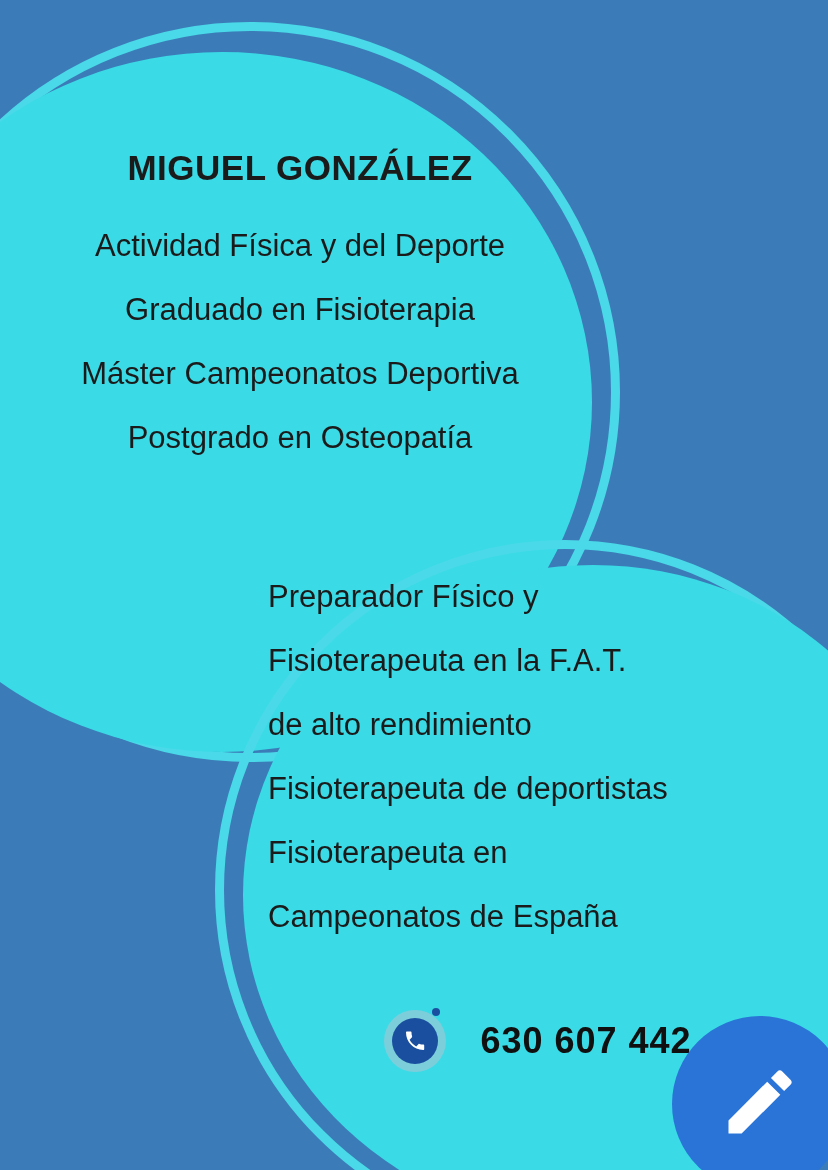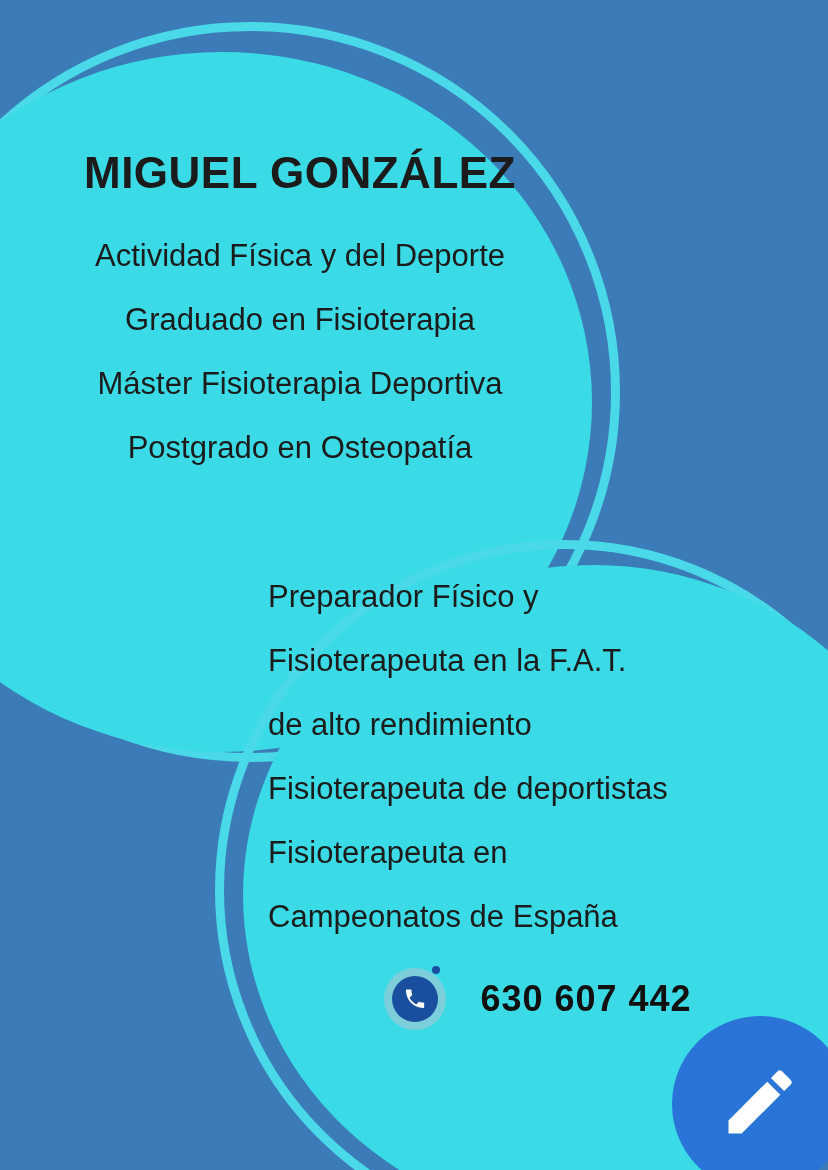--- a/index.html
+++ b/index.html
@@ -71,21 +71,21 @@
     color: #1b1b1b;
   }
 
   #top-text {
     left: 0px;
     top: 148px;
     width: 600px;
     text-align: center;
   }
   #top-text .name {
-    font-size: 44px;
+    font-size: 35px;
     font-weight: bold;
     letter-spacing: 0.5px;
     margin-bottom: 26px;
   }
   #top-text .line {
     font-size: 31px;
     line-height: 64px;
     font-weight: 400;
   }
 
@@ -98,21 +98,21 @@
   #bottom-text .line {
     font-size: 31px;
     line-height: 64px;
     font-weight: 400;
   }
 
   
   .phone-row {
     position: absolute;
     left: 268px;
-    top: 968px;
+    top: 1010px;
     width: 540px;
     display: flex;
     align-items: center;
     justify-content: center;
     gap: 34px;
     z-index: 6;
   }
   .phone-badge {
     position: relative;
     width: 62px;
@@ -183,21 +183,21 @@
   <div class="circle-top-ring"></div>
   <div class="circle-top"></div>
 
   <div class="circle-bottom-ring"></div>
   <div class="circle-bottom"></div>
 
   <div class="block" id="top-text">
     <div class="name">MIGUEL GONZÁLEZ</div>
     <div class="line">Actividad Física y del Deporte</div>
     <div class="line">Graduado en Fisioterapia</div>
-    <div class="line">Máster Fisioterapia Deportiva</div>
+    <div class="line">Máster Campeonatos Deportiva</div>
     <div class="line">Postgrado en Osteopatía</div>
   </div>
 
   <div class="block" id="bottom-text">
     <div class="line">Preparador Físico y</div>
     <div class="line">Fisioterapeuta en la F.A.T.</div>
     <div class="line">de alto rendimiento</div>
     <div class="line">Fisioterapeuta de deportistas</div>
     <div class="line">Fisioterapeuta en</div>
     <div class="line">Campeonatos de España</div>

